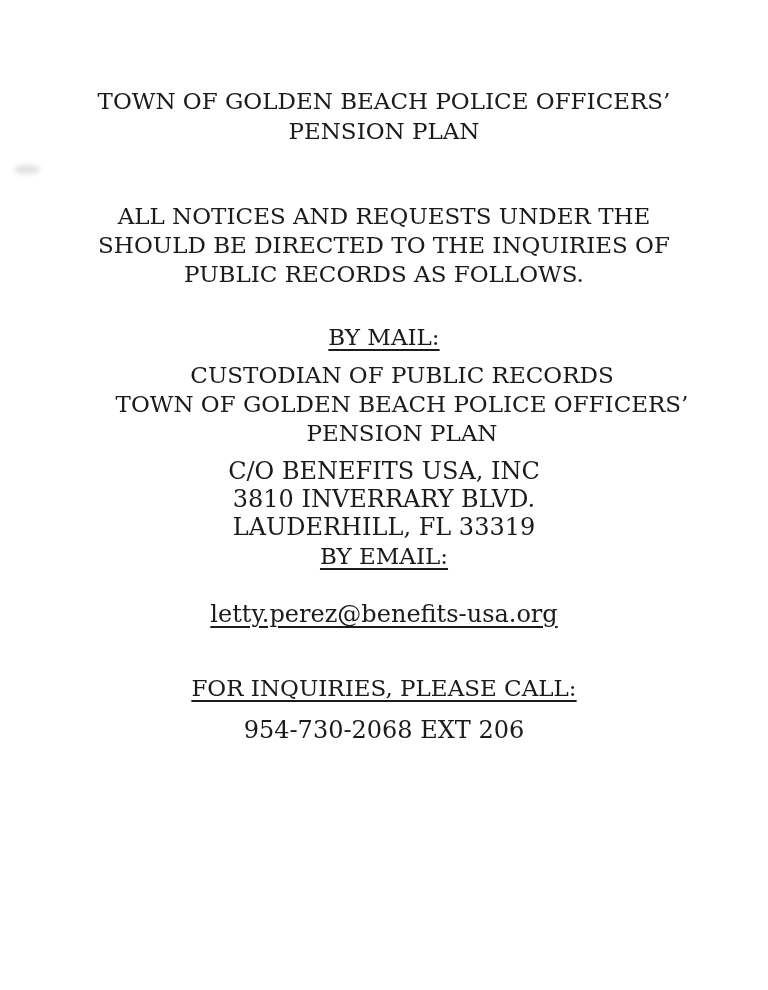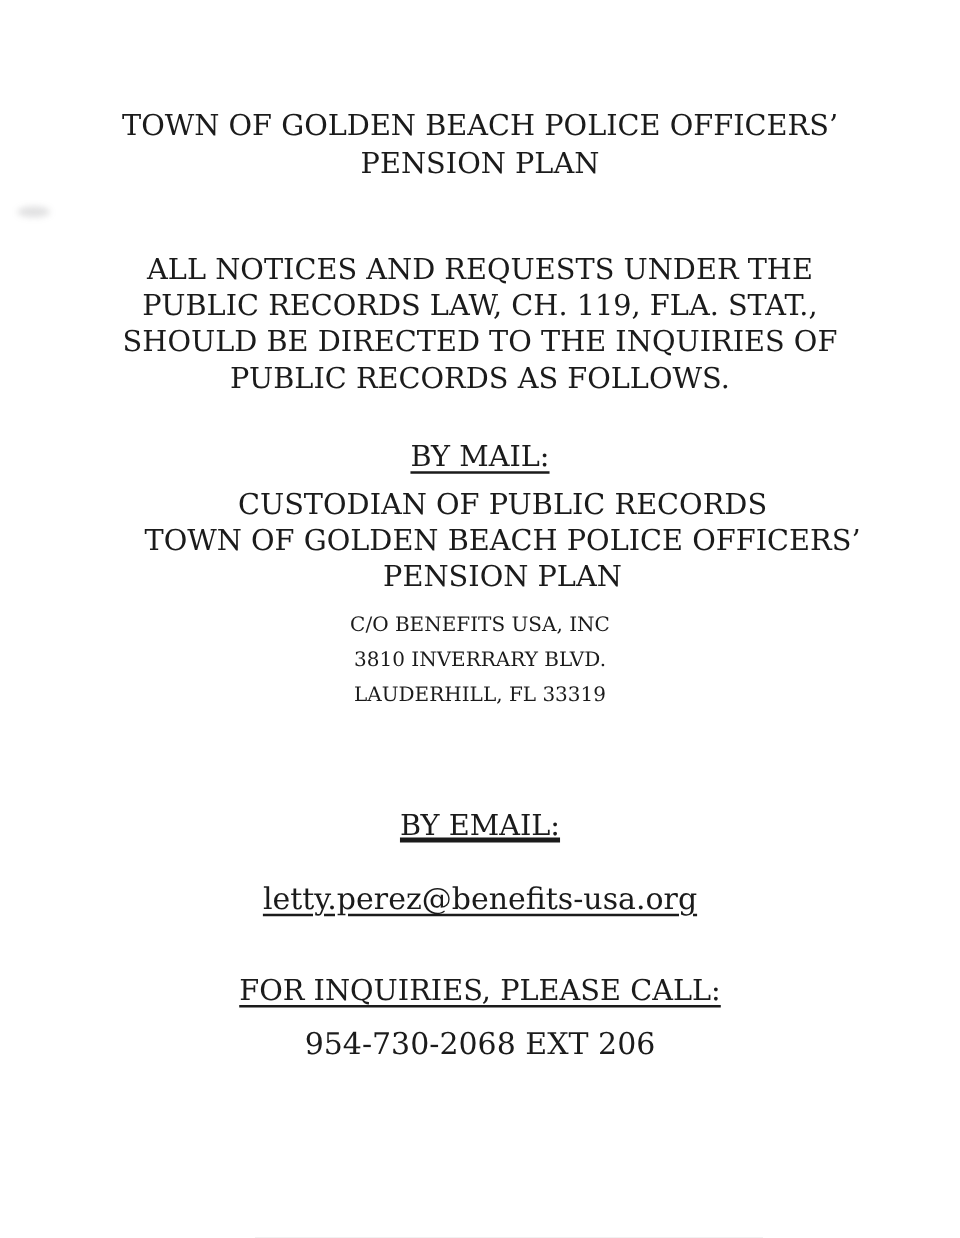--- a/index.html
+++ b/index.html
@@ -49,26 +49,24 @@
     margin-top: 33px;
   }
   .mail-recipient-block {
     margin-top: 9px;
     font-size: 23px;
     line-height: 29px;
     margin-left: 36px;
   }
   .mail-address-block {
     margin-top: 9px;
-    font-size: 16px;
+    font-size: 24px;
     line-height: 28px;
   }
   .email-heading-block {
-    margin-top: 76px;
-    text-decoration: underline;
   }
   .email-address-block {
     margin-top: 28px;
     font-size: 24px;
     line-height: 30px;
   }
   .email-address-block .underlined {
     text-decoration: underline;
     text-decoration-thickness: 2px;
     text-underline-offset: 4px;
@@ -100,21 +98,20 @@
 
   <div class="scan-smudge"></div>
 
   <div class="title-block">
     <span class="line">TOWN OF GOLDEN BEACH POLICE OFFICERS’</span>
     <span class="line">PENSION PLAN</span>
   </div>
 
   <div class="notice-block">
     <span class="line">ALL NOTICES AND REQUESTS UNDER THE</span>
-    <span class="line">PUBLIC RECORDS LAW, CH. 119, FLA. STAT.,</span>
     <span class="line">SHOULD BE DIRECTED TO THE INQUIRIES OF</span>
     <span class="line">PUBLIC RECORDS AS FOLLOWS.</span>
   </div>
 
   <div class="section-heading mail-heading-block">
     <span class="underlined">BY MAIL:</span>
   </div>
 
   <div class="mail-recipient-block">
     <span class="line">CUSTODIAN OF PUBLIC RECORDS</span>

